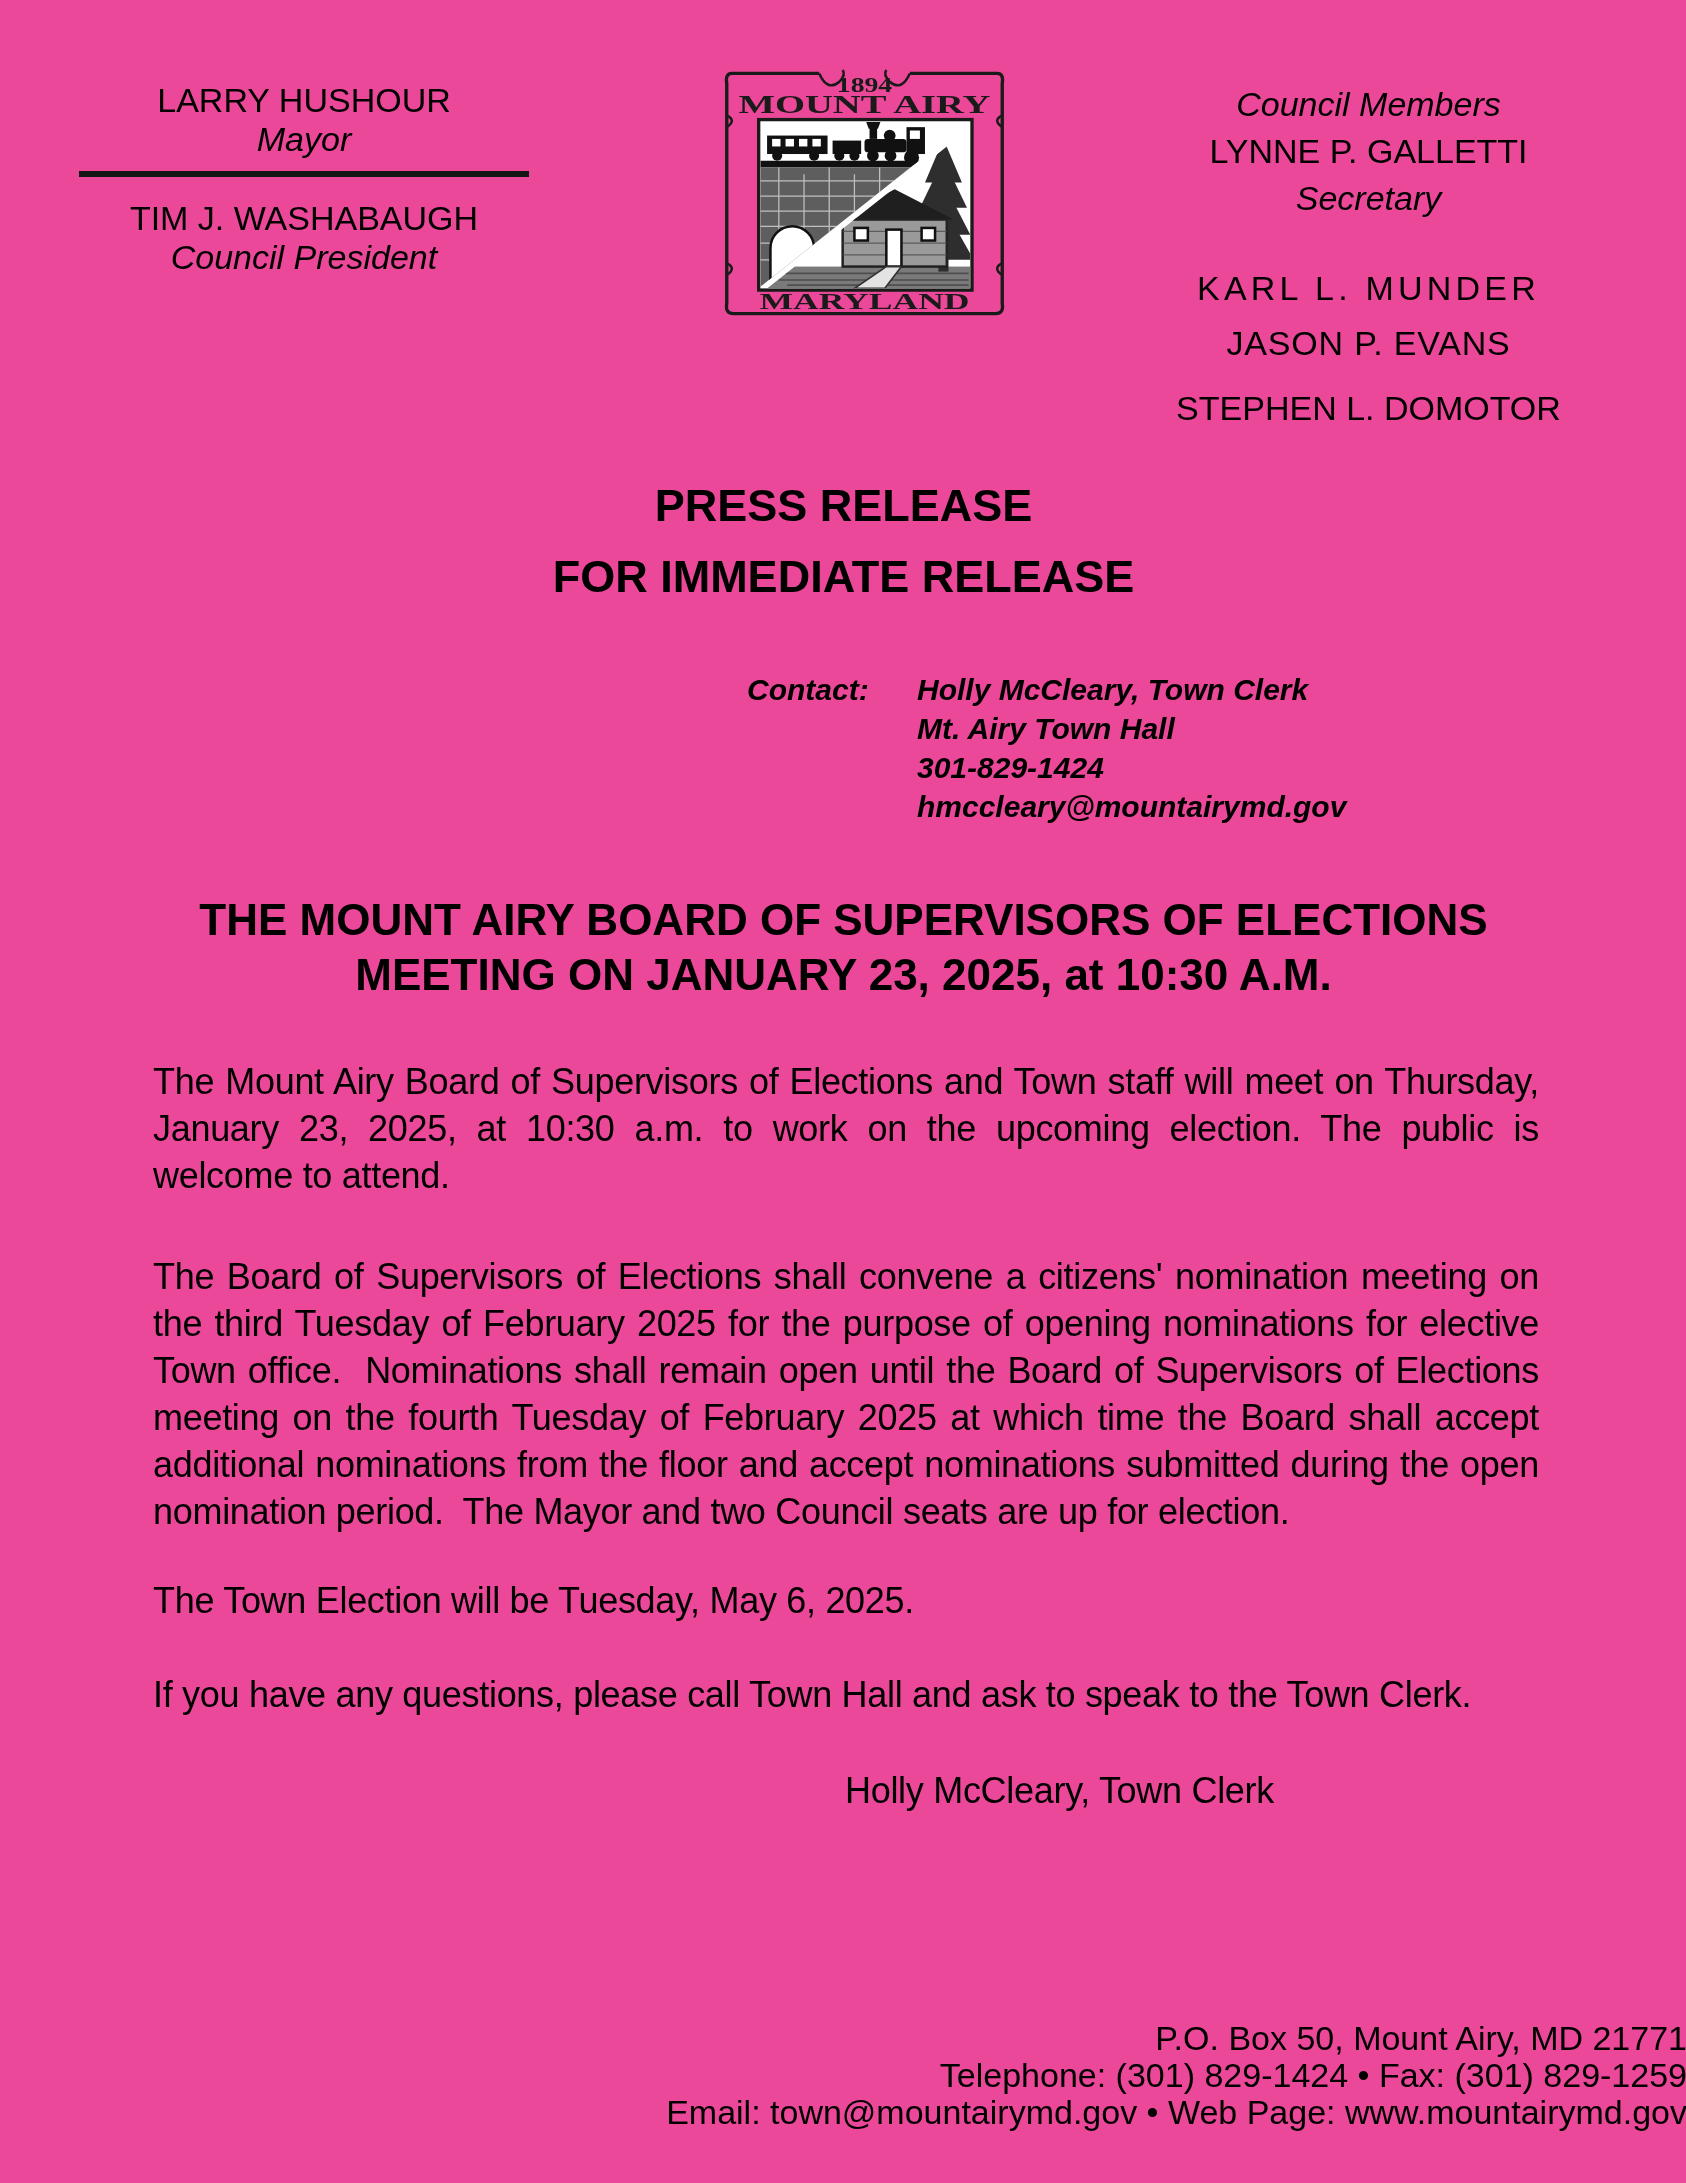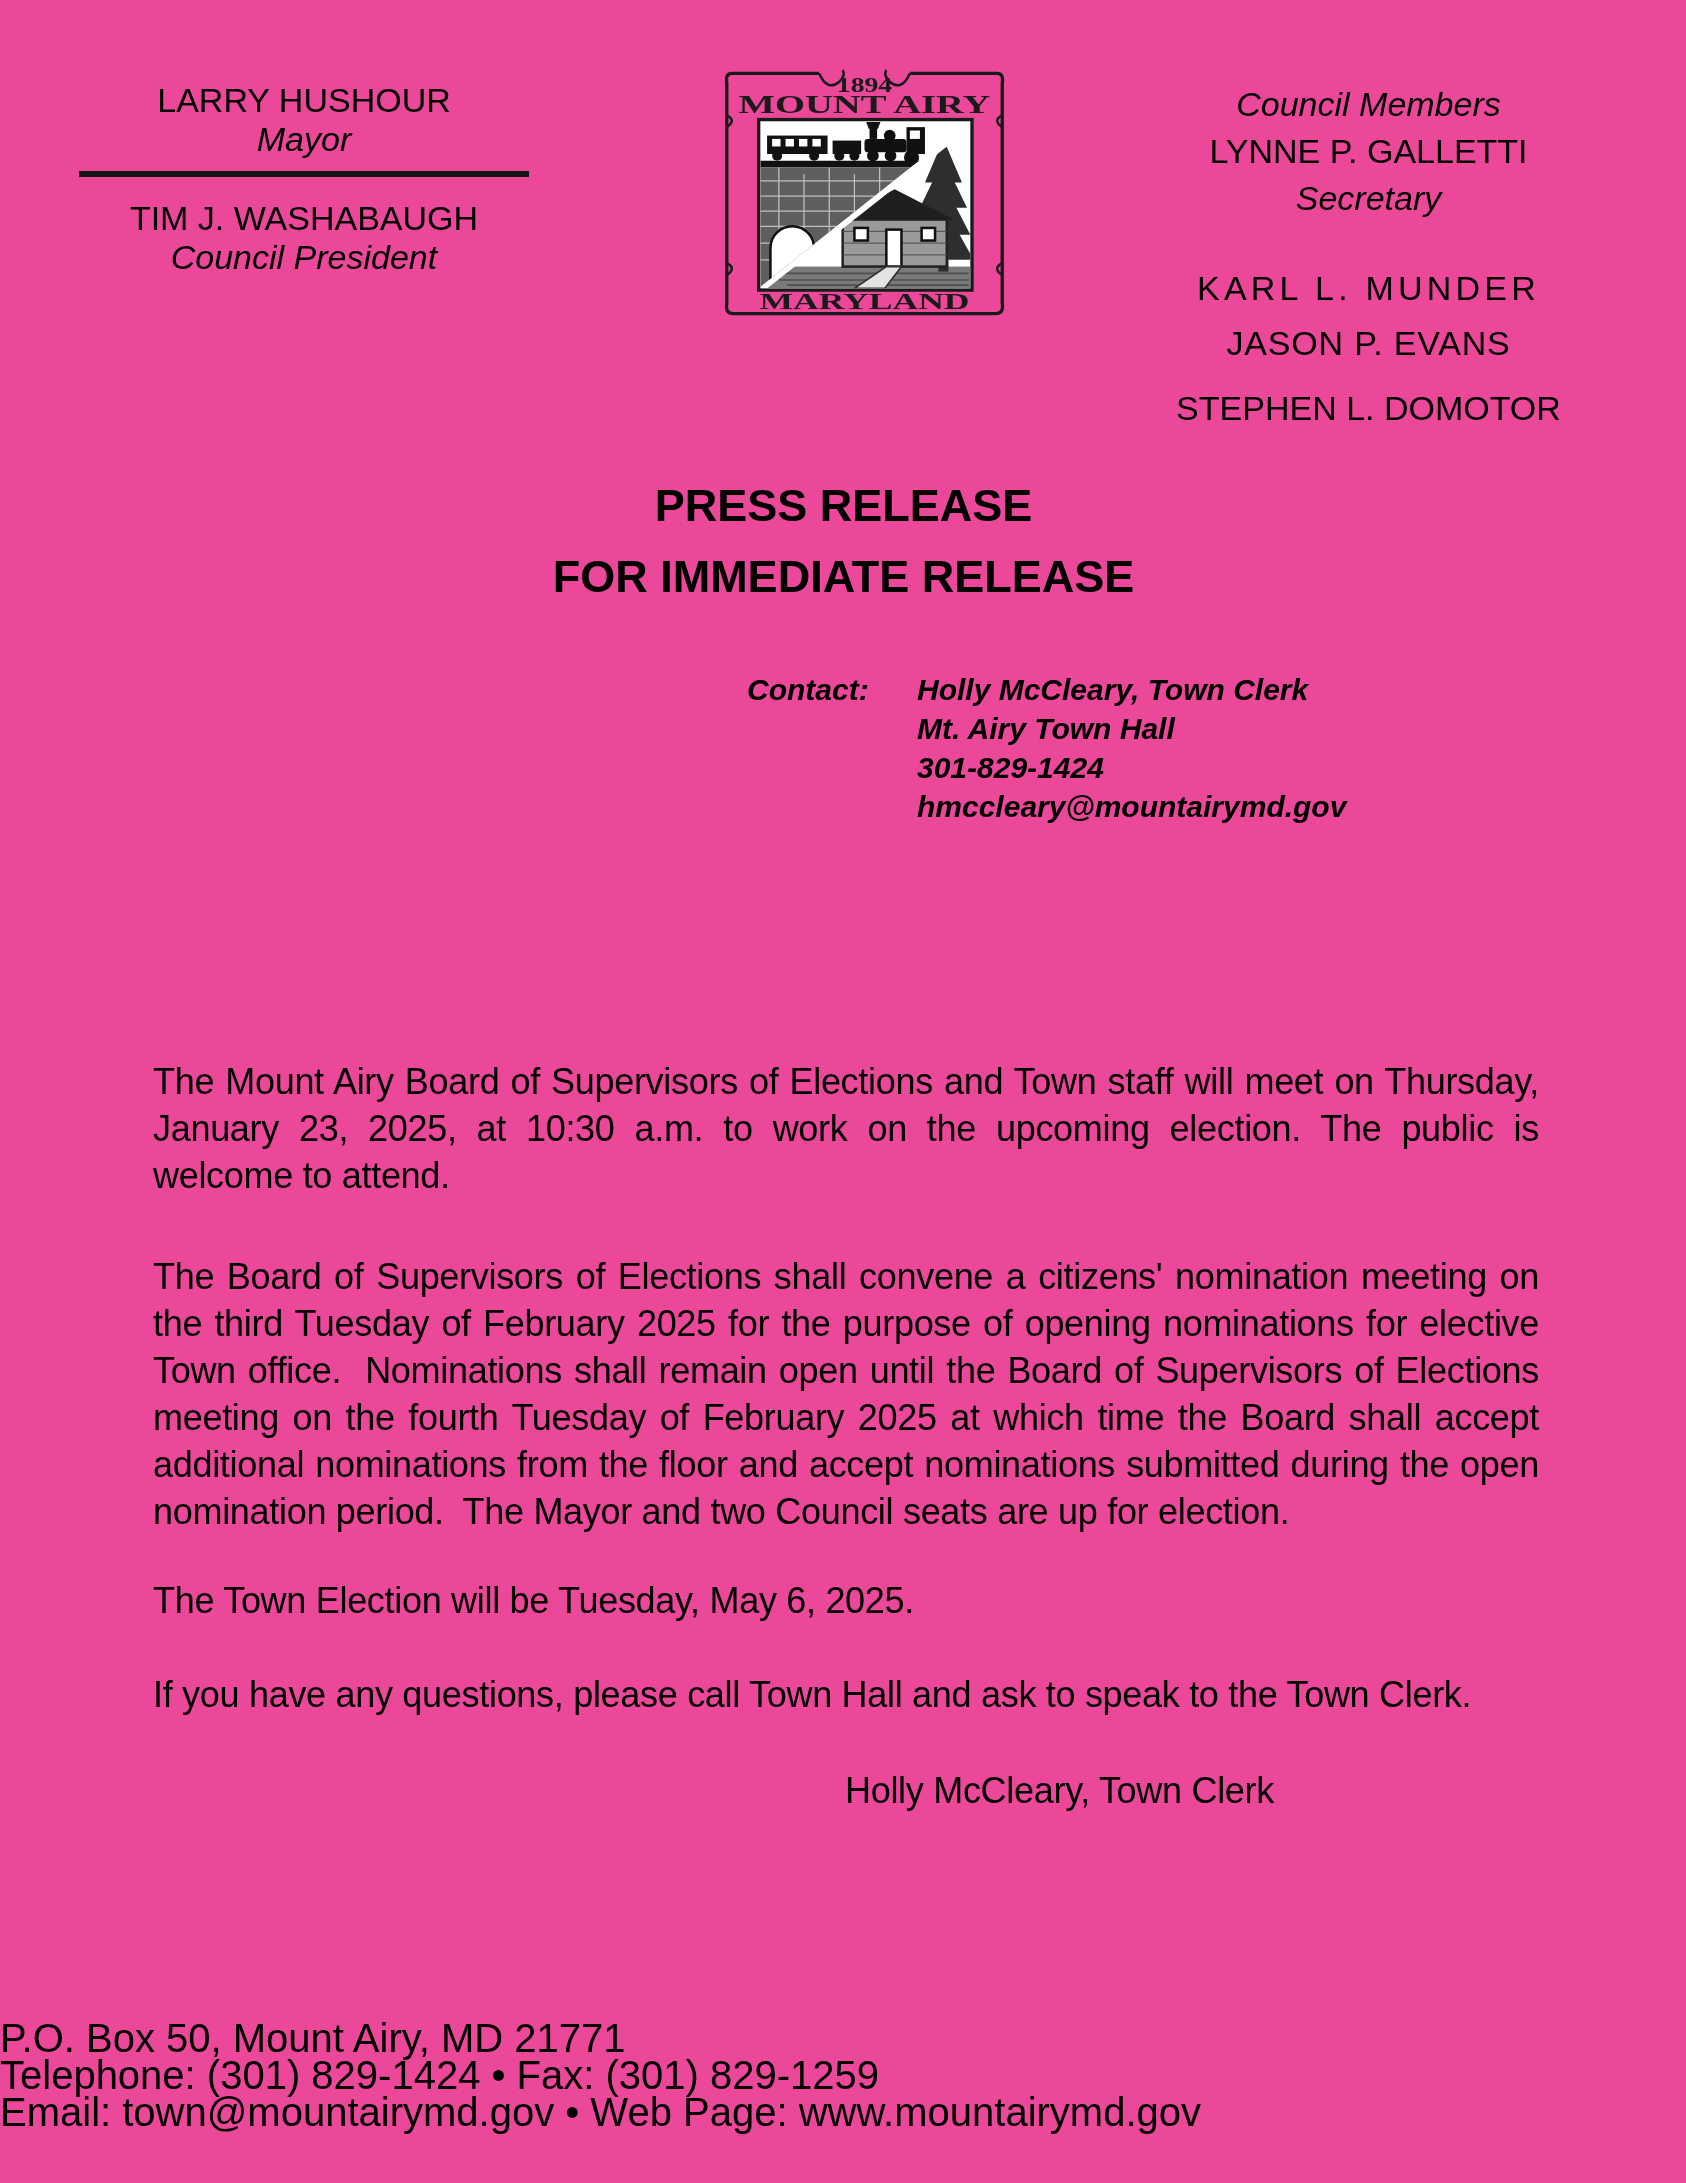--- a/index.html
+++ b/index.html
@@ -56,22 +56,22 @@
   #p2{top:1253px;}
   #p3{top:1577px;}
   #p4{top:1671px;}
   .sig{
     position:absolute;left:845px;top:1767px;
     font-size:36px;line-height:47px;letter-spacing:-0.3px;
   }
 
   
   .footer{
-    position:absolute;left:0;top:2020px;width:100%;text-align:left;
-    font-size:40px;line-height:37px;
+    position:absolute;left:0;top:2020px;width:100%;text-align:right;
+    font-size:34px;line-height:37px;
   }
 
   
   .seal text{font-family:"Liberation Serif","DejaVu Serif",serif;font-weight:bold;fill:#1a1a1a;}
 </style>
 </head>
 <body>
 
 <div class="page">
 
@@ -185,20 +185,24 @@
   <div class="contact">
     <div>Contact:</div>
     <div class="vals">
       <div>Holly McCleary, Town Clerk</div>
       <div>Mt. Airy Town Hall</div>
       <div>301-829-1424</div>
       <div>hmccleary@mountairymd.gov</div>
     </div>
   </div>
 
+  <div class="heading">
+    <div>THE MOUNT AIRY BOARD OF SUPERVISORS OF ELECTIONS</div>
+    <div>MEETING ON JANUARY 23, 2025, at 10:30 A.M.</div>
+  </div>
 
   <div id="p1" class="bodytext just">The Mount Airy Board of Supervisors of Elections and Town staff will meet on Thursday, January 23, 2025, at 10:30 a.m. to work on the upcoming election. The public is welcome to attend.</div>
   <div id="p2" class="bodytext just">The Board of Supervisors of Elections shall convene a citizens' nomination meeting on the third Tuesday of February 2025 for the purpose of opening nominations for elective Town office.  Nominations shall remain open until the Board of Supervisors of Elections meeting on the fourth Tuesday of February 2025 at which time the Board shall accept additional nominations from the floor and accept nominations submitted during the open nomination period.  The Mayor and two Council seats are up for election.</div>
   <div id="p3" class="bodytext">The Town Election will be Tuesday, May 6, 2025.</div>
   <div id="p4" class="bodytext">If you have any questions, please call Town Hall and ask to speak to the Town Clerk.</div>
 
   <div class="sig">Holly McCleary, Town Clerk</div>
 
   <div class="footer">
     <div>P.O. Box 50, Mount Airy, MD 21771</div>

